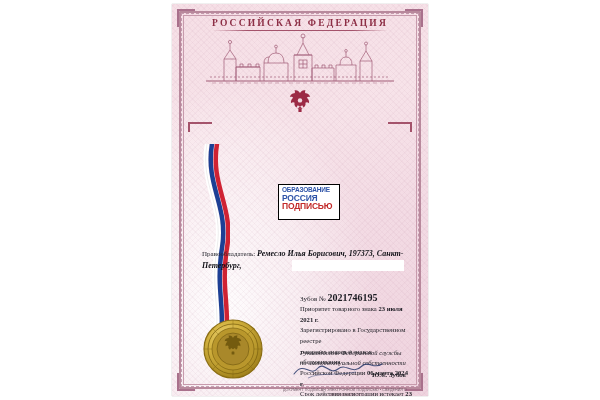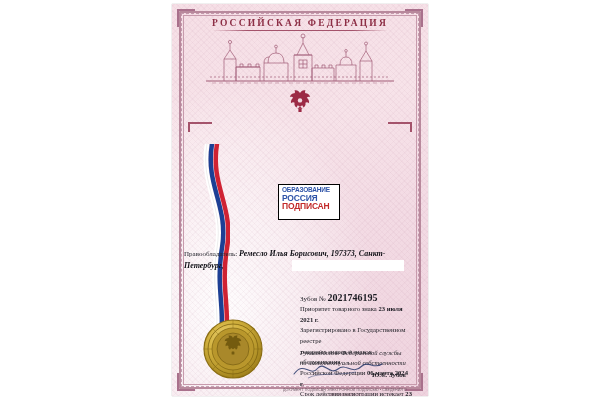--- a/index.html
+++ b/index.html
@@ -188,21 +188,21 @@
     position: absolute;
     left: 26px;
     top: 140px;
     width: 32px;
     height: 200px;
   }
 
   
   .owner-row {
     position: absolute;
-    left: 12px;
+    left: 30px;
     top: 244px;
     right: 18px;
     font-size: 7.5px;
     color: #1b1b22;
     line-height: 1.55;
   }
   .owner-label {
     font-family: "Liberation Serif", serif;
     font-size: 7px;
     color: #24242c;
@@ -381,21 +381,21 @@
         </g>
       </svg>
     </div>
 
     <div class="title-flourish-l"></div>
     <div class="title-flourish-r"></div>
 
     <div class="tm-block">
       <div class="tm-line l1">ОБРАЗОВАНИЕ</div>
       <div class="tm-line l2">РОССИЯ</div>
-      <div class="tm-line l3">ПОДПИСАН</div>
+      <div class="tm-line l3">ПОДПИСЬЮ</div>
     </div>
 
     <div class="ribbon">
       <svg width="32" height="200" viewBox="0 0 32 200">
         <g fill="none" stroke-width="4.5" stroke-linecap="round">
           <path d="M9 0 C2 42 26 62 19 104 C12 146 24 168 16 200" stroke="#ffffff"></path>
           <path d="M14 0 C7 42 31 62 24 104 C17 146 29 168 21 200" stroke="#1c3f94"></path>
           <path d="M19 0 C12 42 36 62 29 104 C22 146 34 168 26 200" stroke="#cf2233"></path>
         </g>
         <g fill="none" stroke="rgba(0,0,0,0.12)" stroke-width="0.6">

